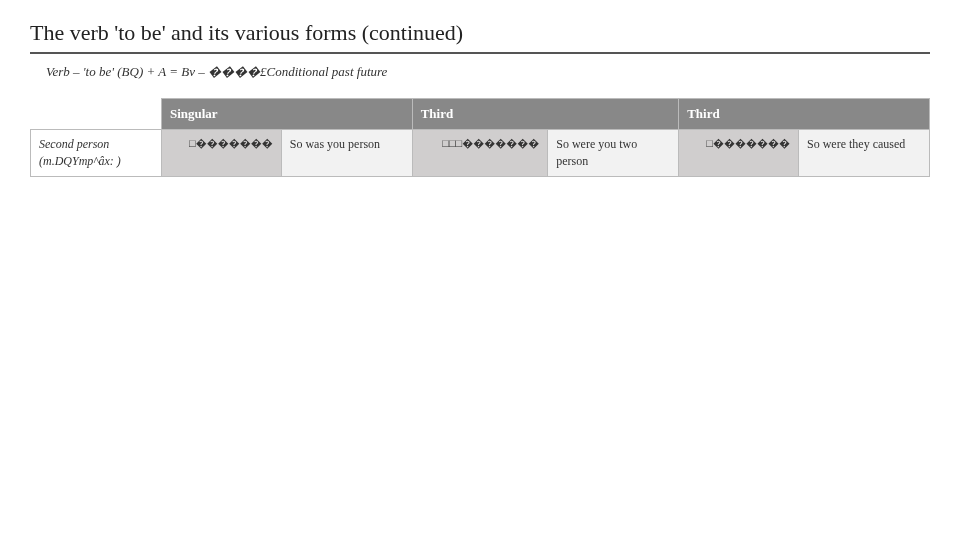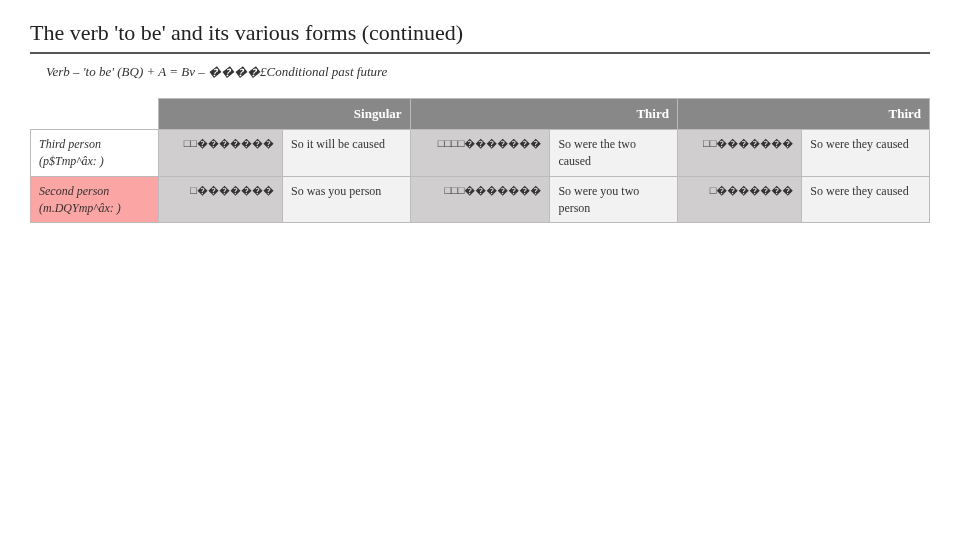--- a/index.html
+++ b/index.html
@@ -68,50 +68,41 @@
       width: 80px;
     }
     .cell-english {
       background: #f2f2f2;
       color: #333;
       text-align: left;
       width: 110px;
     }
     tbody tr:nth-child(odd) .row-header { background: #fff; }
     .header-group {
-      text-align: right;
+      text-align: left;
       font-weight: bold;
     }
   </style>
 </head>
 <body>
 
 <h1>The verb 'to be' and its various forms (continued)</h1>
 <hr>
 <div class="subtitle">Verb – 'to be' (BQ) + A = Bv – ����£Conditional past future</div>
 
 <table>
   <thead>
     <tr>
       <th class="empty"></th>
       <th colspan="2" class="header-group">Singular</th>
       <th colspan="2" class="header-group">Third</th>
       <th colspan="2" class="header-group">Third</th>
     </tr>
   </thead>
   <tbody id="table-body">
-  <tr>
-        <td class="row-header">Third person (p$Tmp^âx: )</td>
-        <td class="cell-arabic">�������□□</td>
-        <td class="cell-english">So it will be caused</td>
-        <td class="cell-arabic">�������□□□□</td>
-        <td class="cell-english">So were the two caused</td>
-        <td class="cell-arabic">�������□□</td>
-        <td class="cell-english">So were they caused</td>
-      </tr>
       <tr>
         <td class="row-header">Second person (m.DQYmp^âx: )</td>
         <td class="cell-arabic">�������□</td>
         <td class="cell-english">So was you person</td>
         <td class="cell-arabic">�������□□□</td>
         <td class="cell-english">So were you two person</td>
         <td class="cell-arabic">�������□</td>
         <td class="cell-english">So were they caused</td>
       </tr>
     </tbody>

